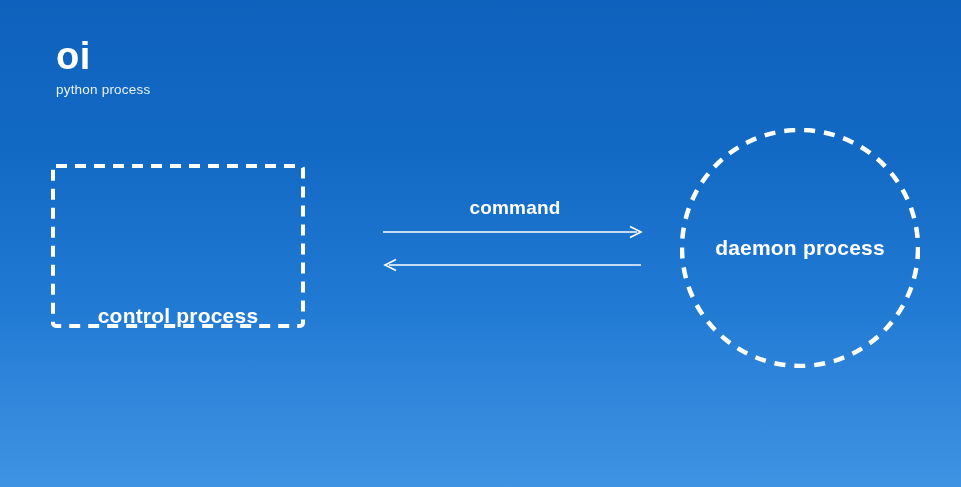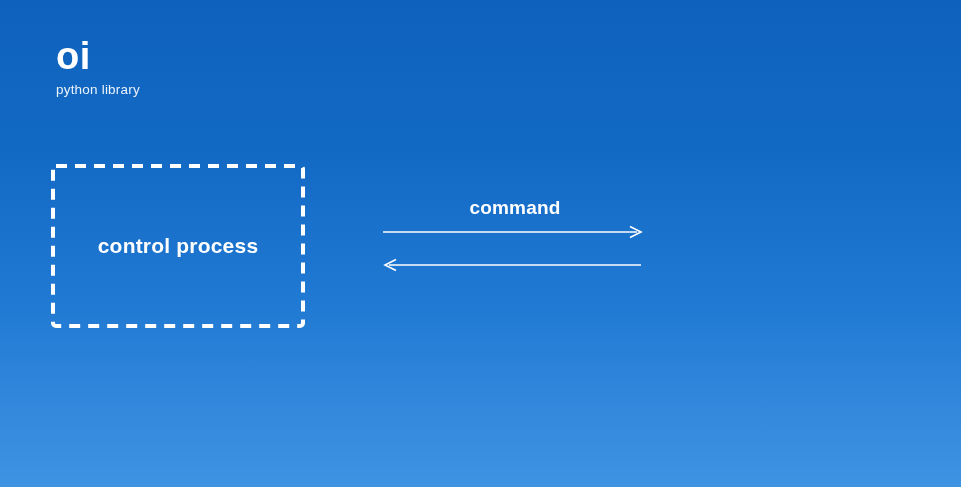--- a/index.html
+++ b/index.html
@@ -43,21 +43,21 @@
 
   
   #control-process {
     position: absolute;
     left: 51px;
     top: 164px;
     width: 254px;
     height: 164px;
     box-sizing: border-box;
     display: flex;
-    align-items: center;
+    align-items: flex-end;
     justify-content: center;
   }
   #control-process .frame {
     position: absolute;
     inset: 0;
   }
   .node-label {
     position: relative;
     font-size: 21px;
     font-weight: bold;
@@ -103,30 +103,36 @@
   #command-label { left: 0; top: 12px; }
   #response-label { left: 0; top: 95px; }
 </style>
 </head>
 <body>
 
 <div id="canvas">
 
   <div id="logo">
     <div class="mark">oi</div>
-    <div class="sub">python library</div>
+    <div class="sub">python process</div>
   </div>
 
   <div id="control-process">
     <svg class="frame" viewBox="0 0 254 164" preserveAspectRatio="none">
       <rect x="2" y="2" width="250" height="160" rx="3" ry="3" fill="none" stroke="#ffffff" stroke-width="4" stroke-dasharray="11 8" stroke-linecap="butt"></rect>
     </svg>
     <span class="node-label">control process</span>
   </div>
 
+  <div id="daemon-process">
+    <svg class="frame" viewBox="0 0 240 240">
+      <circle cx="120" cy="120" r="118" fill="none" stroke="#ffffff" stroke-width="4.5" stroke-dasharray="11 9" stroke-linecap="butt"></circle>
+    </svg>
+    <span class="node-label">daemon process</span>
+  </div>
 
   <div id="arrows">
     <svg width="280" height="120" viewBox="0 0 280 120">
 
       <g>
         <line x1="8" y1="47" x2="262" y2="47" stroke="#ffffff" stroke-width="1.6"></line>
         <path d="M255 41.5 L266 47 L255 52.5" fill="none" stroke="#ffffff" stroke-width="1.6" stroke-linejoin="miter" stroke-linecap="butt"></path>
       </g>
 
       <g>

